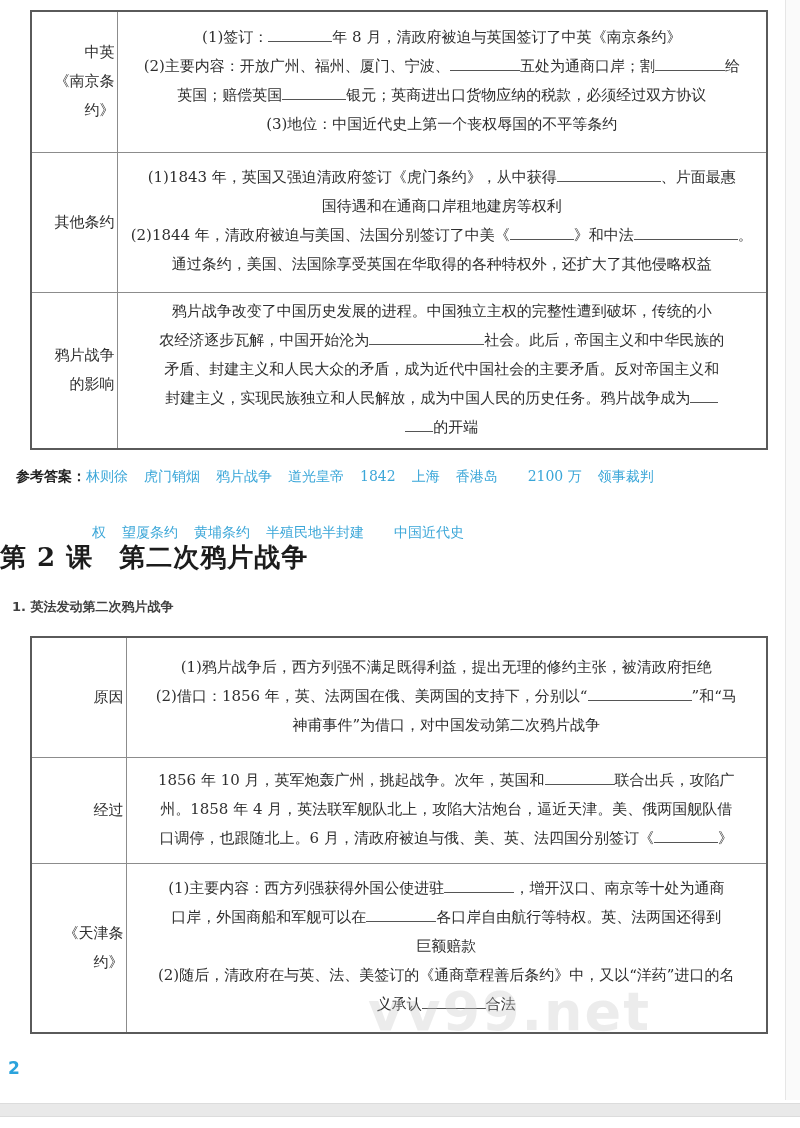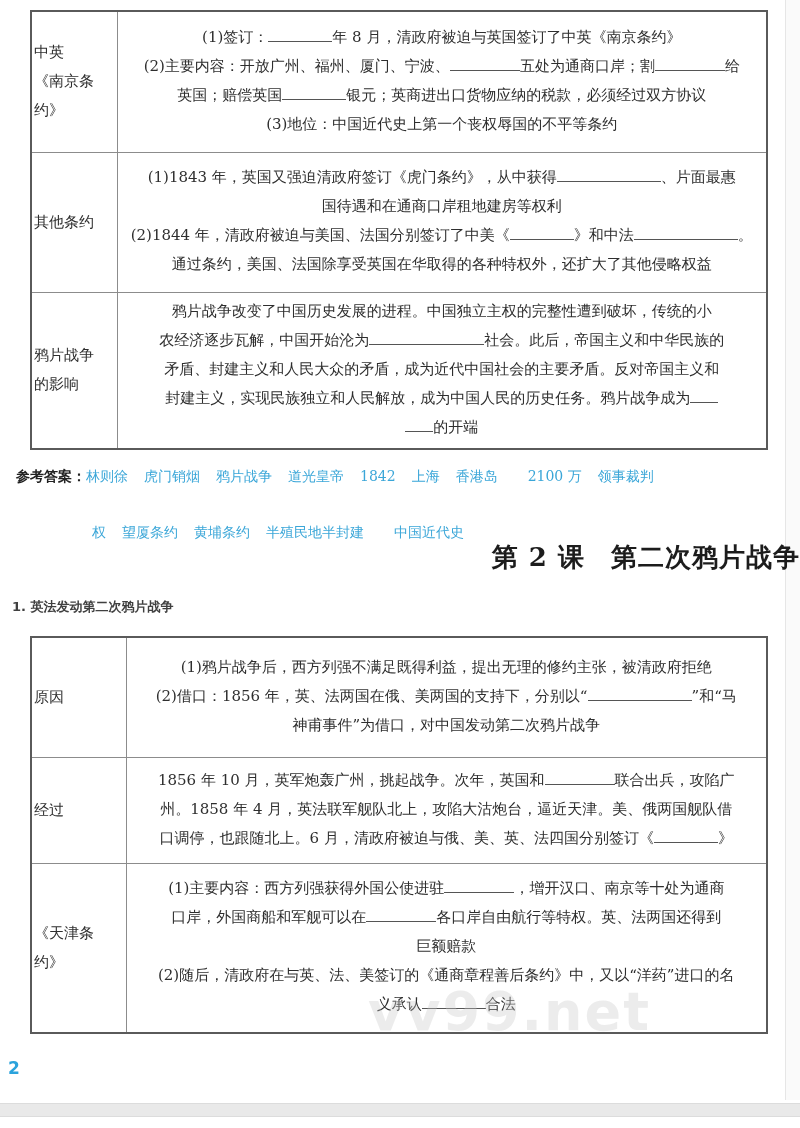--- a/index.html
+++ b/index.html
@@ -14,37 +14,37 @@
     border-left: 1px solid #e6e6e6; background: #fafafa;
   }
   table.kt {
     position: absolute; border-collapse: collapse;
     border: 2px solid #5a5a5a; background: #fff;
   }
   table.kt td {
     border: 1px solid #8c8c8c; vertical-align: middle;
     font-size: 15px; line-height: 29px; color: #2e2e2e;
   }
-  table.kt td.lbl { text-align: left; padding: 8px 2px; }
+  table.kt td.lbl { text-align: right; padding: 8px 2px; }
   table.kt td.body { padding: 4px 10px 6px 10px; text-align: center; }
   .blank { display: inline-block; border-bottom: 1px solid #555; height: 16px; vertical-align: baseline; } .w62 { width: 64px; } .w70 { width: 70px; } .w100 { width: 104px; } .w115 { width: 115px; } .w28 { width: 28px; }
 
   #t1 { left: 30px; top: 10px; width: 738px; }
   #t2 { left: 30px; top: 636px; width: 738px; }
 
   .answers {
     position: absolute; left: 16px; top: 460px; width: 760px;
     font-size: 14px; line-height: 32px;
   }
   .answers .ans-label { font-family: "DejaVu Sans", sans-serif; font-weight: bold; color: #222; }
   .answers .ans-item { color: #3aa6d8; margin-right: 16px; font-family: "DejaVu Serif", serif; }
   .answers .line2 { padding-left: 76px; margin-top: 24px; }
 
   .lesson-title {
-    position: absolute; left: 0; width: 800px; top: 540px; text-align: right;
+    position: absolute; left: 0; width: 800px; top: 540px; text-align: left;
     font-size: 26px; font-weight: bold; color: #1c1c1c; letter-spacing: 1px;
     font-family: "DejaVu Serif", serif;
   }
   .lesson-title .gap { display: inline-block; width: 26px; }
   .section-heading {
     position: absolute; left: 12px; top: 598px;
     font-family: "DejaVu Sans", sans-serif; font-weight: bold; font-size: 13px; color: #404040;
   }
   .page-number {
     position: absolute; left: 8px; top: 1058px;

